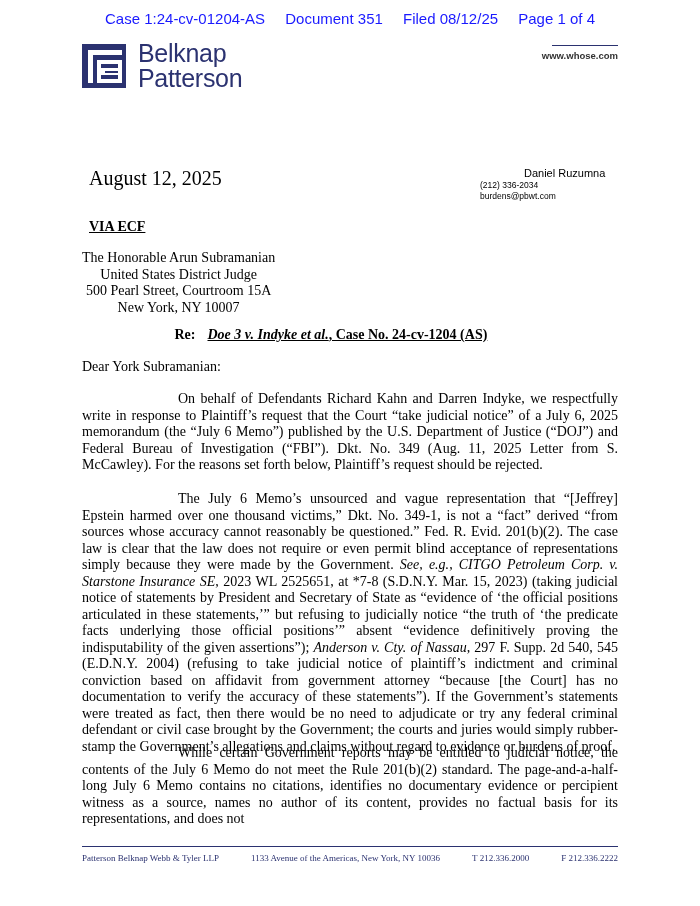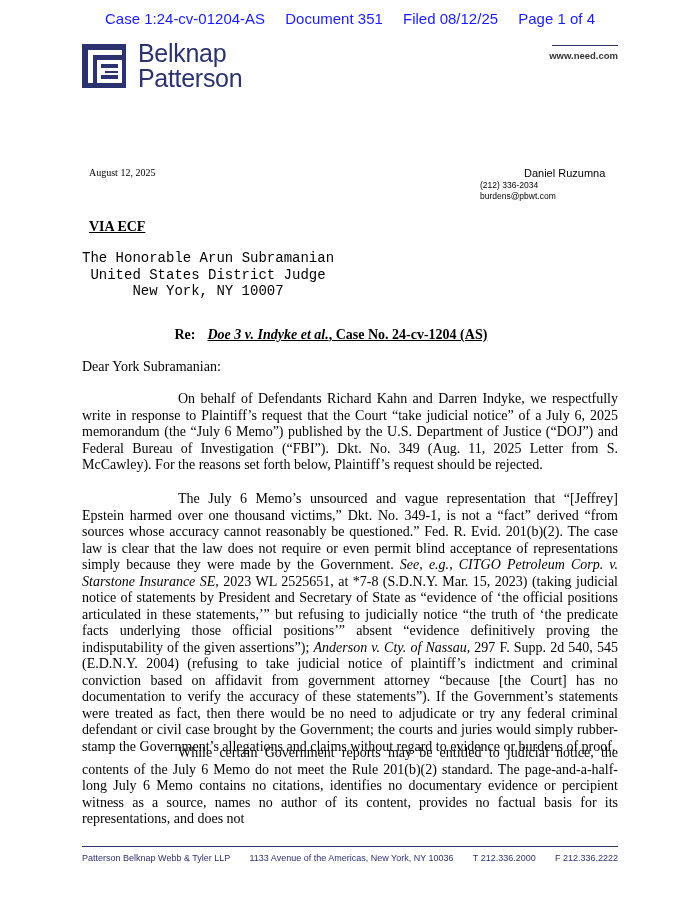--- a/index.html
+++ b/index.html
@@ -21,53 +21,53 @@
   }
 
   .website {
     position: absolute; top: 45px; right: 82px; text-align: right;
     font-family: "Liberation Sans", sans-serif; font-size: 9.5px; font-weight: bold; color: #333;
   }
   .website .rule { width: 66px; height: 1px; background: #2b3270; margin: 0 0 4px auto; }
 
   .date {
     position: absolute; left: 89px; top: 167px;
-    font-family: "Liberation Serif", serif; font-size: 10px; color: #000;
+    font-family: "Liberation Serif", serif; font-size: 20px; color: #000;
   }
   .contact {
     position: absolute; left: 480px; top: 167px;
     font-family: "Liberation Sans", sans-serif; color: #000;
   }
   .contact .name { font-size: 11px; line-height: 13px; padding-left: 44px; }
   .contact .small { font-size: 8.5px; line-height: 11px; }
 
   .serif { font-family: "Liberation Serif", serif; font-size: 14px; color: #000; line-height: 16.5px; text-align: center; }
 
   .via { position: absolute; left: 89px; top: 219px; font-weight: bold; text-decoration: underline; }
   .address { position: absolute; left: 82px; top: 250px; }
-  .address div { white-space: nowrap; font-family: Liberation Mono, monospace; }
+  .address div { white-space: nowrap; }
 
   .re { position: absolute; left: 166px; top: 327px; font-weight: bold; white-space: nowrap; }
   .re .re-label { display: inline-block; width: 38px; }
   .re .re-text { text-decoration: underline; }
   .re i { font-style: italic; }
 
   .salutation { position: absolute; left: 82px; top: 359px; }
 
   .body { position: absolute; left: 82px; width: 536px; text-align: justify; }
   .body p { margin: 0; text-indent: 96px; }
   .p1 { top: 391px; }
   .p2 { top: 491px; }
   .p3 { top: 745px; }
   .body i { font-style: italic; }
 
   .footer-rule { position: absolute; left: 82px; top: 846px; width: 536px; height: 1px; background: #2b3270; }
   .footer {
     position: absolute; left: 82px; top: 853px; width: 536px;
-    font-family: Liberation Sans, sans-serif; font-size: 9px; color: #2b3270;
+    font-family: Liberation Serif, serif; font-size: 9px; color: #2b3270;
     display: flex; justify-content: space-between; white-space: nowrap;
   }
 </style>
 </head>
 <body>
 
 <div class="page">
 
   <div class="ecf-header">
     <span>Case 1:24-cv-01204-AS</span>
@@ -91,36 +91,37 @@
       <rect x="23" y="27" width="13" height="2" fill="#2b3270"></rect>
     </svg>
     <div class="logo-text">
       <div>Belknap</div>
       <div>Patterson</div>
     </div>
   </div>
 
   <div class="website">
     <div class="rule"></div>
-    <div>www.need.com</div>
+    <div>www.whose.com</div>
   </div>
 
   <div class="date">August 12, 2025</div>
 
   <div class="contact">
     <div class="name">Daniel Ruzumna</div>
     <div class="small">(212) 336-2034</div>
     <div class="small">burdens@pbwt.com</div>
   </div>
 
   <div class="via serif">VIA ECF</div>
 
   <div class="address serif">
     <div>The Honorable Arun Subramanian</div>
     <div>United States District Judge</div>
+    <div>500 Pearl Street, Courtroom 15A</div>
     <div>New York, NY 10007</div>
   </div>
 
   <div class="re serif">
     <span class="re-label">Re:</span>
     <span class="re-text"><i>Doe 3 v. Indyke et al.</i><span>, Case No. 24-cv-1204 (AS)</span></span>
   </div>
 
   <div class="salutation serif">Dear York Subramanian:</div>
 

